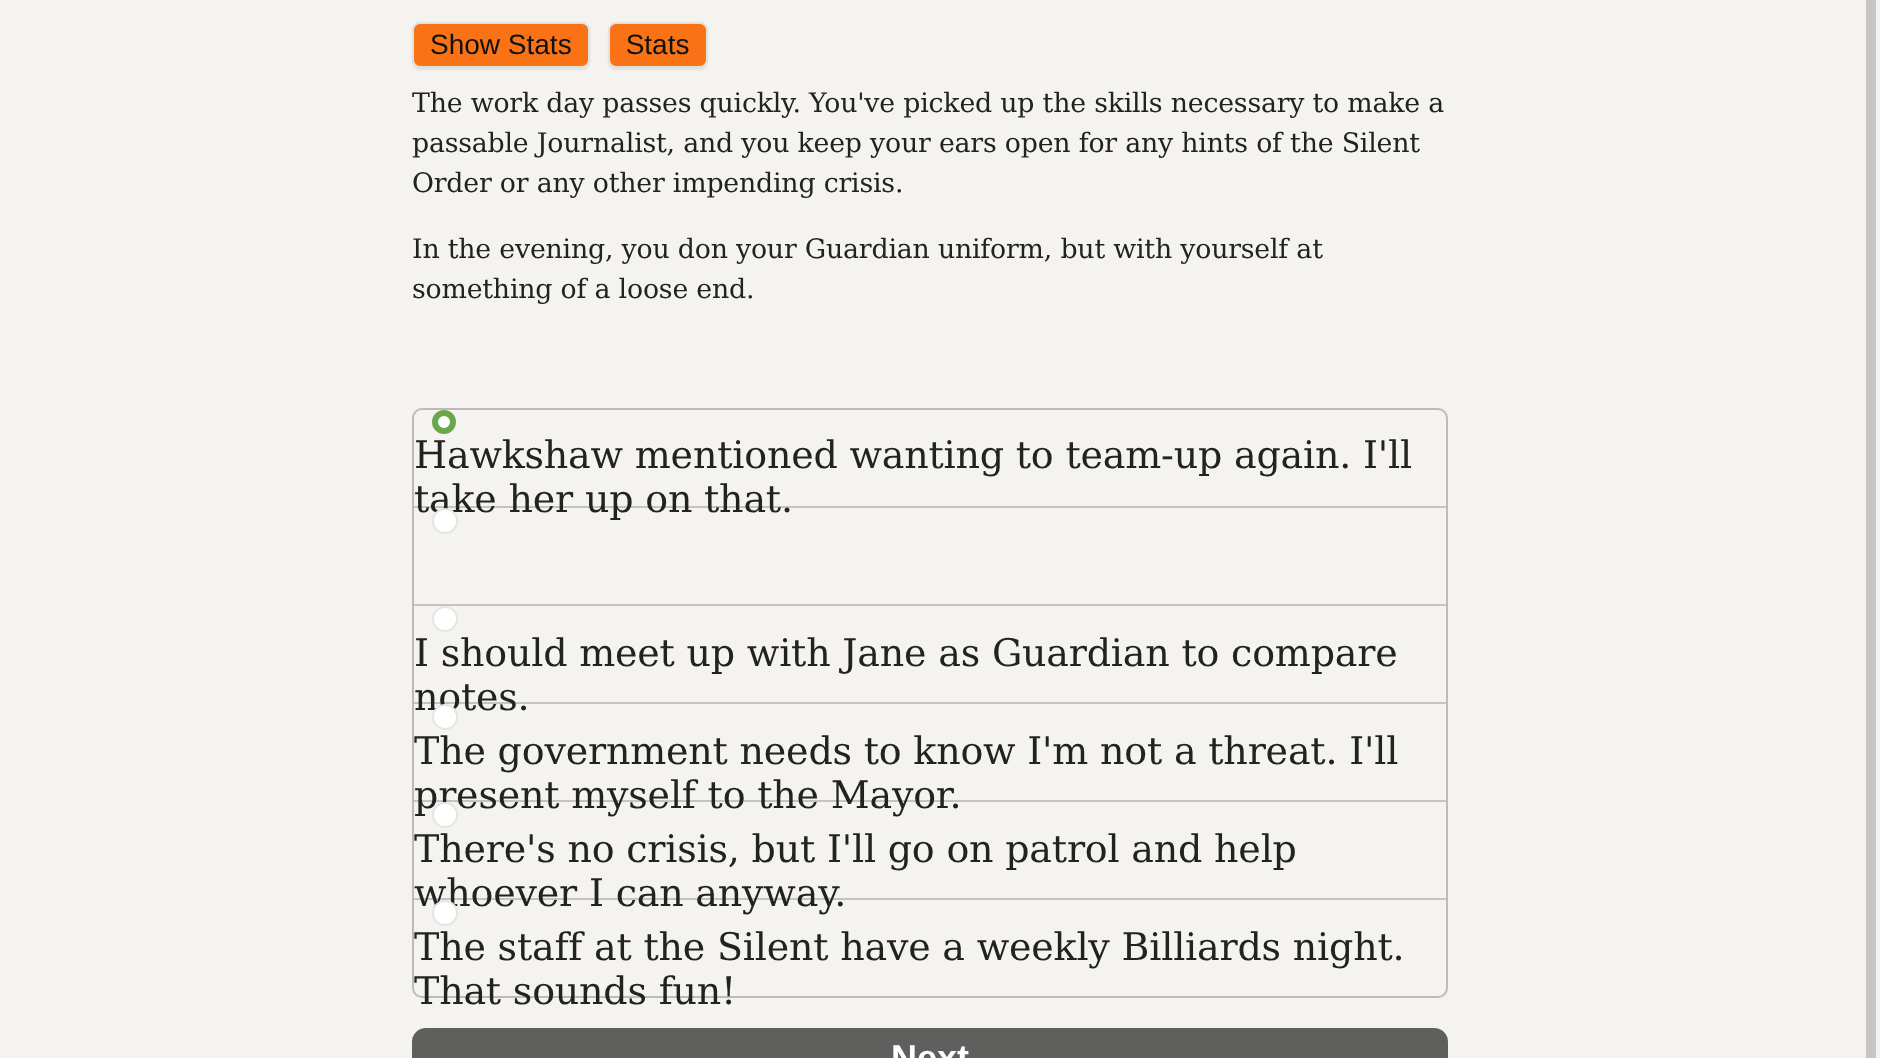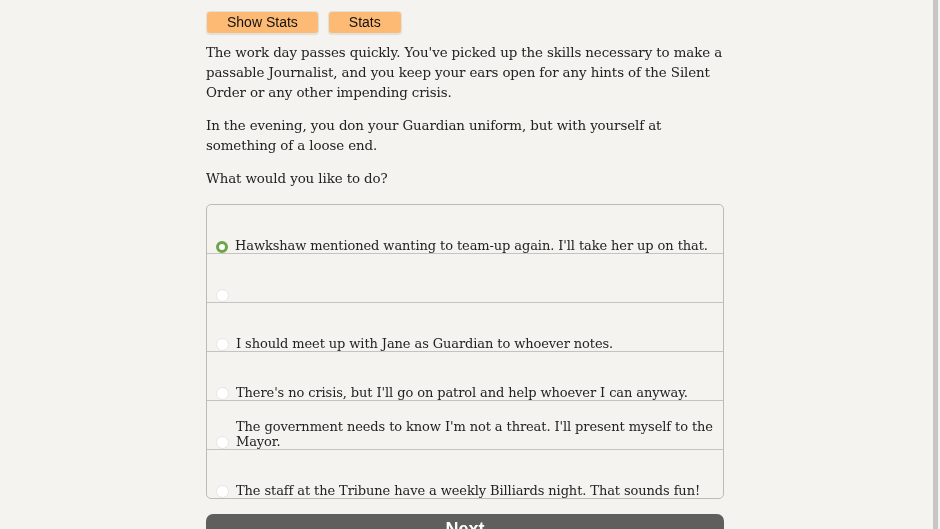--- a/index.html
+++ b/index.html
@@ -6,33 +6,33 @@
   body {
     width:940px; height:529px; overflow:hidden;
     background:#f4f3ef; position:relative;
     font-family:"DejaVu Serif", "Liberation Serif", serif;
     color:#222;
   }
   .page { position:absolute; left:206px; top:0; width:518px; }
   .topbtns { position:absolute; top:11px; left:0; display:flex; gap:9px; }
   .topbtn {
     font-family:"Liberation Sans", sans-serif; font-size:14px; color:#111;
-    background:#fdba74; border:1px solid #e2e1dc; border-radius:4px;
-    padding:2px 20px; height:17px; line-height:17px;
+    background:#f97316; border:1px solid #e2e1dc; border-radius:4px;
+    padding:2px 8px; height:17px; line-height:17px;
     box-shadow:0 1px 1px rgba(0,0,0,0.08);
   }
   .story { position:absolute; top:43px; left:0; width:520px; font-size:13.4px; line-height:20px; letter-spacing:-0.1px; }
   .story p { margin:0 0 13px 0; }
   .choices {
     position:absolute; top:204px; left:0; width:516px;
     border:1px solid #bcbbb7; border-radius:5px; background:#f4f3ef;
   }
   .choice {
-    height:48px; border-top:1px solid #c4c3bf; display:flex; align-items:flex-end;
-    font-size:13px; letter-spacing:-0.1px;
+    height:48px; border-top:1px solid #c4c3bf; display:flex; align-items:flex-start;
+    font-size:19px; letter-spacing:-0.1px;flex-direction:column;
   }
   .choice:first-child { border-top:none; }
   .radio {
     width:11px; height:11px; border-radius:50%; margin-left:9px; margin-right:7px;
     background:#fff; border:1px solid #e6e5e1; flex-shrink:0;
   }
   .radio.checked { background:#fff; border:3px solid #6aa64a; width:6px; height:6px; }
   .next {
     position:absolute; top:514px; left:0; width:518px; height:40px;
     background:#5f5f5d; border-radius:7px; color:#fff; text-align:center;
@@ -45,45 +45,44 @@
 
 <div class="page">
   <div class="topbtns">
     <div class="topbtn">Show Stats</div>
     <div class="topbtn">Stats</div>
   </div>
 
   <div class="story">
     <p>The work day passes quickly. You've picked up the skills necessary to make a passable Journalist, and you keep your ears open for any hints of the Silent Order or any other impending crisis.</p>
     <p>In the evening, you don your Guardian uniform, but with yourself at something of a loose end.</p>
-    <p>What would you like to do?</p>
   </div>
 
   <div class="choices">
     <div class="choice">
       <span class="radio checked"></span>
       <span>Hawkshaw mentioned wanting to team-up again. I'll take her up on that.</span>
     </div>
     <div class="choice">
       <span class="radio"></span>
     </div>
     <div class="choice">
       <span class="radio"></span>
-      <span>I should meet up with Jane as Guardian to whoever notes.</span>
+      <span>I should meet up with Jane as Guardian to compare notes.</span>
+    </div>
+    <div class="choice">
+      <span class="radio"></span>
+      <span>The government needs to know I'm not a threat. I'll present myself to the Mayor.</span>
     </div>
     <div class="choice">
       <span class="radio"></span>
       <span>There's no crisis, but I'll go on patrol and help whoever I can anyway.</span>
     </div>
     <div class="choice">
       <span class="radio"></span>
-      <span>The government needs to know I'm not a threat. I'll present myself to the Mayor.</span>
-    </div>
-    <div class="choice">
-      <span class="radio"></span>
-      <span>The staff at the Tribune have a weekly Billiards night. That sounds fun!</span>
+      <span>The staff at the Silent have a weekly Billiards night. That sounds fun!</span>
     </div>
   </div>
 
   <div class="next">Next</div>
 </div>
 
 <div class="scrollbar"></div>
 
 </body></html>

